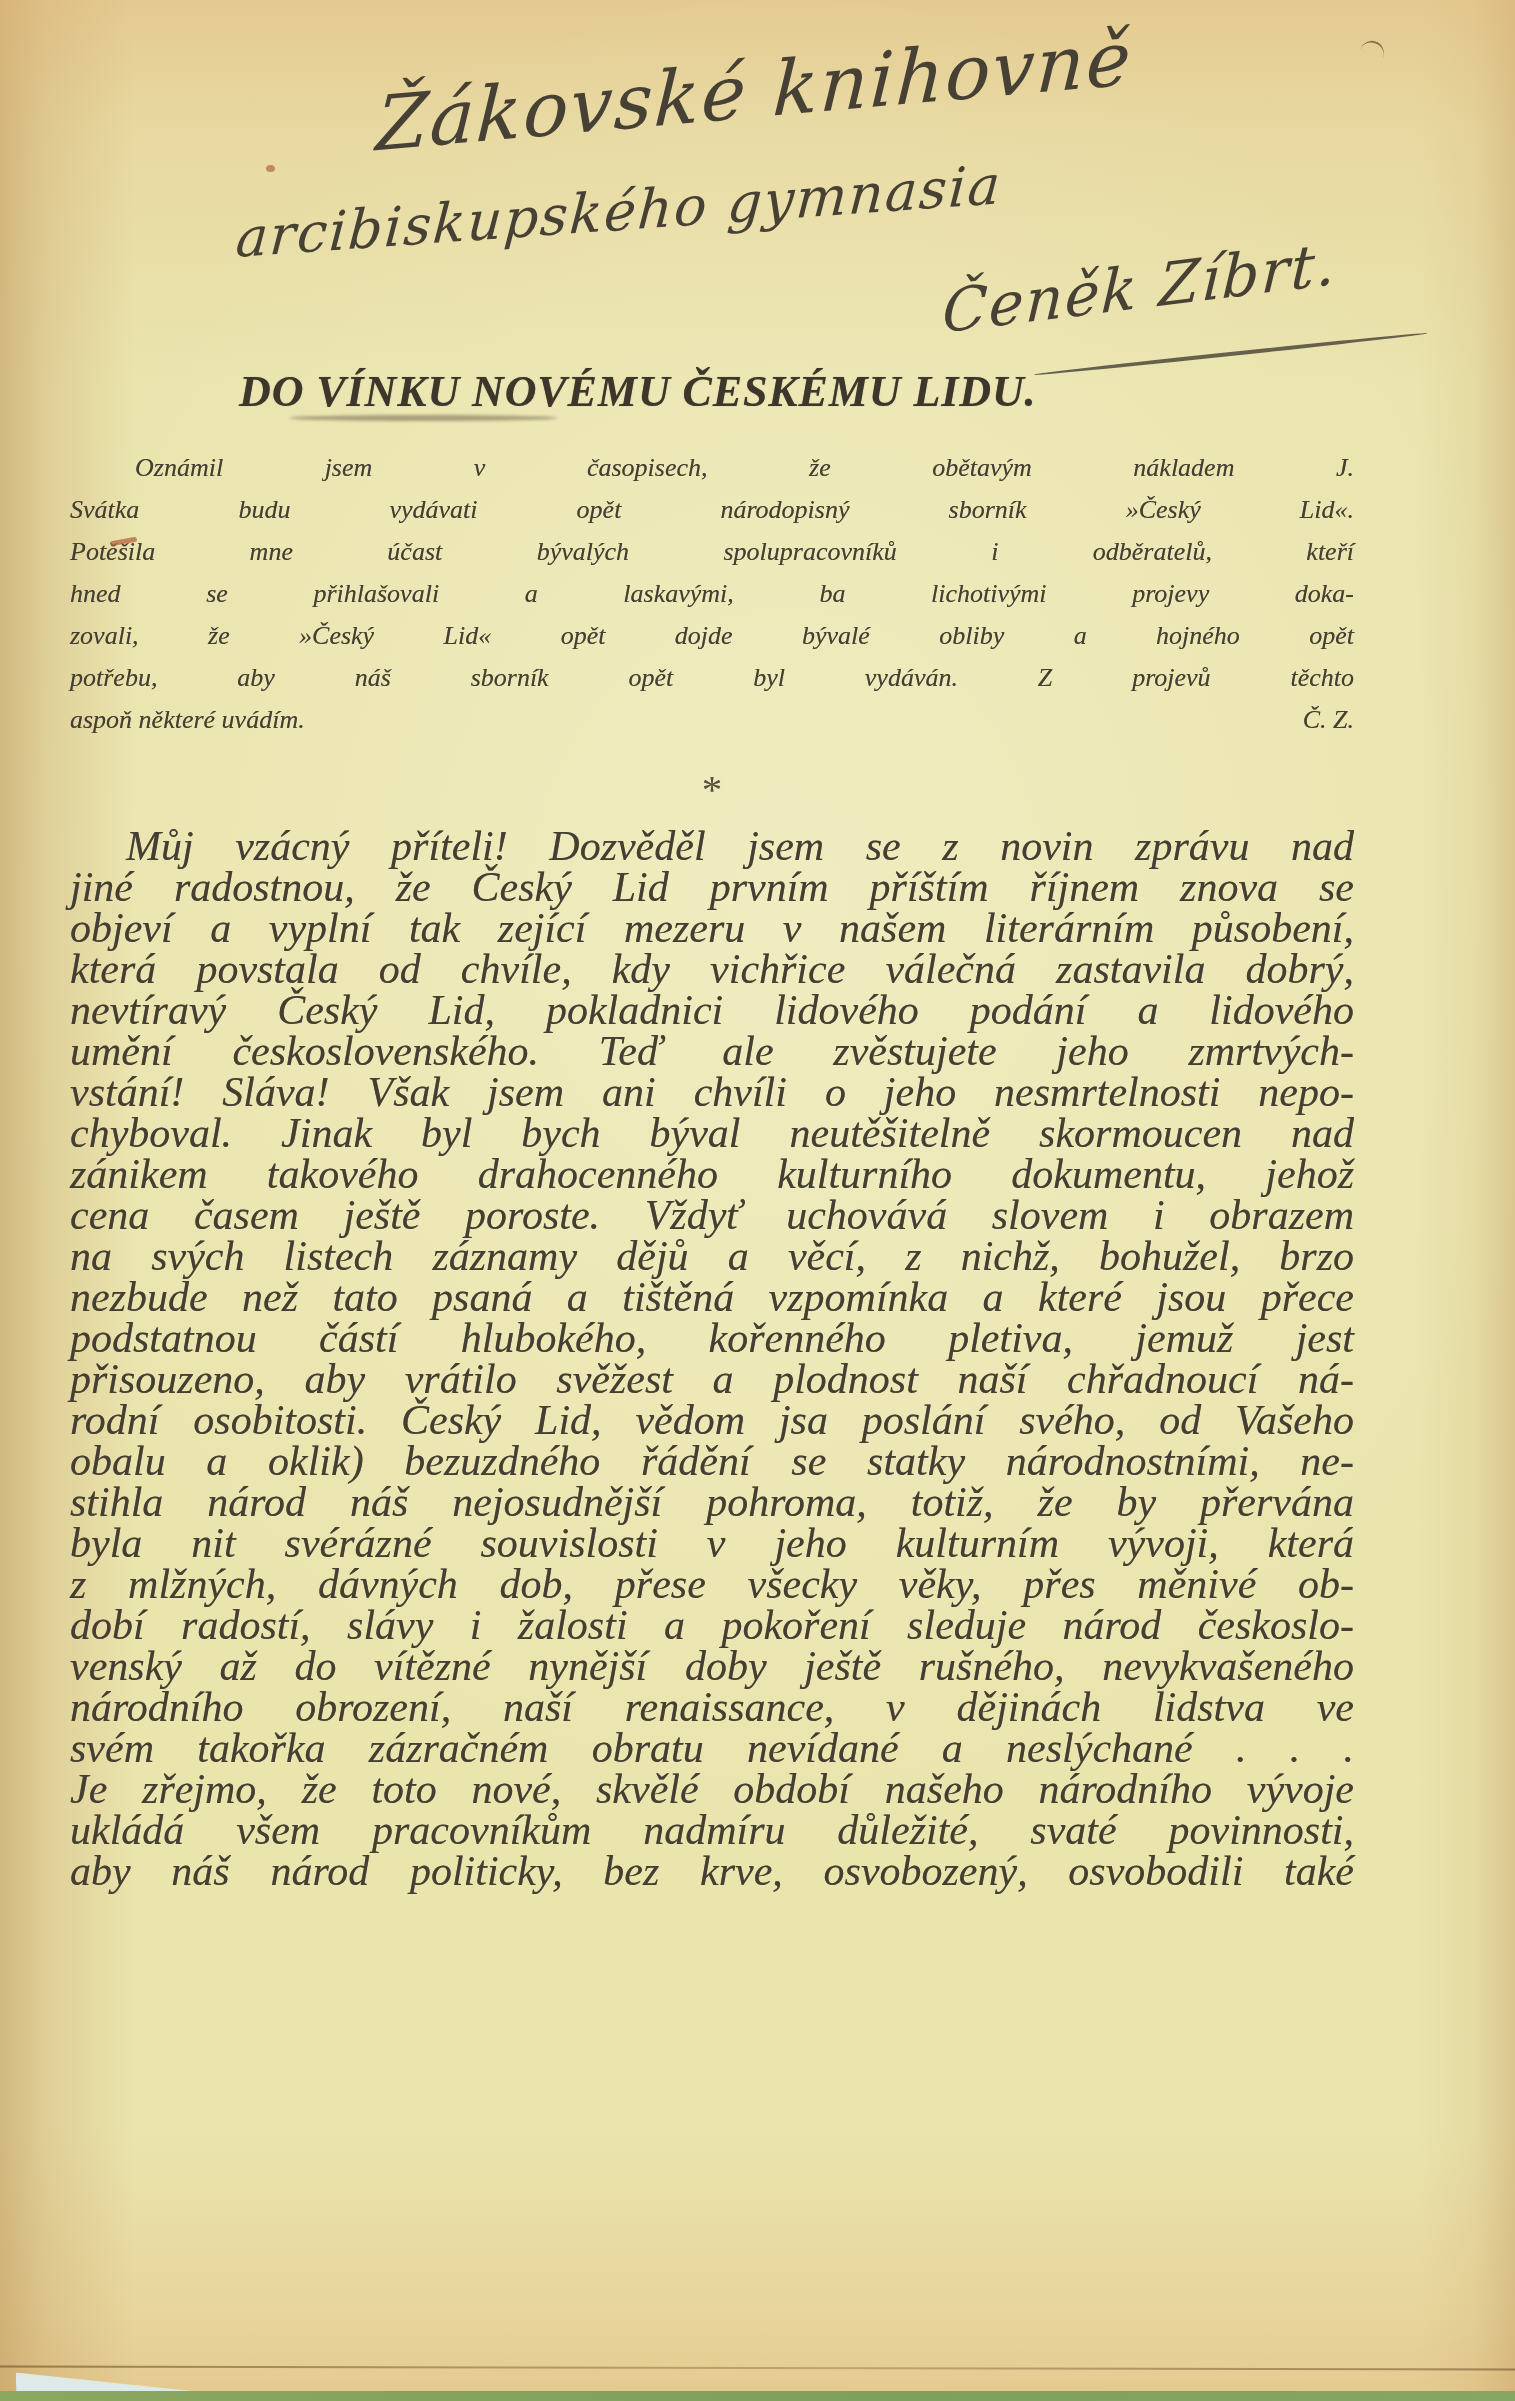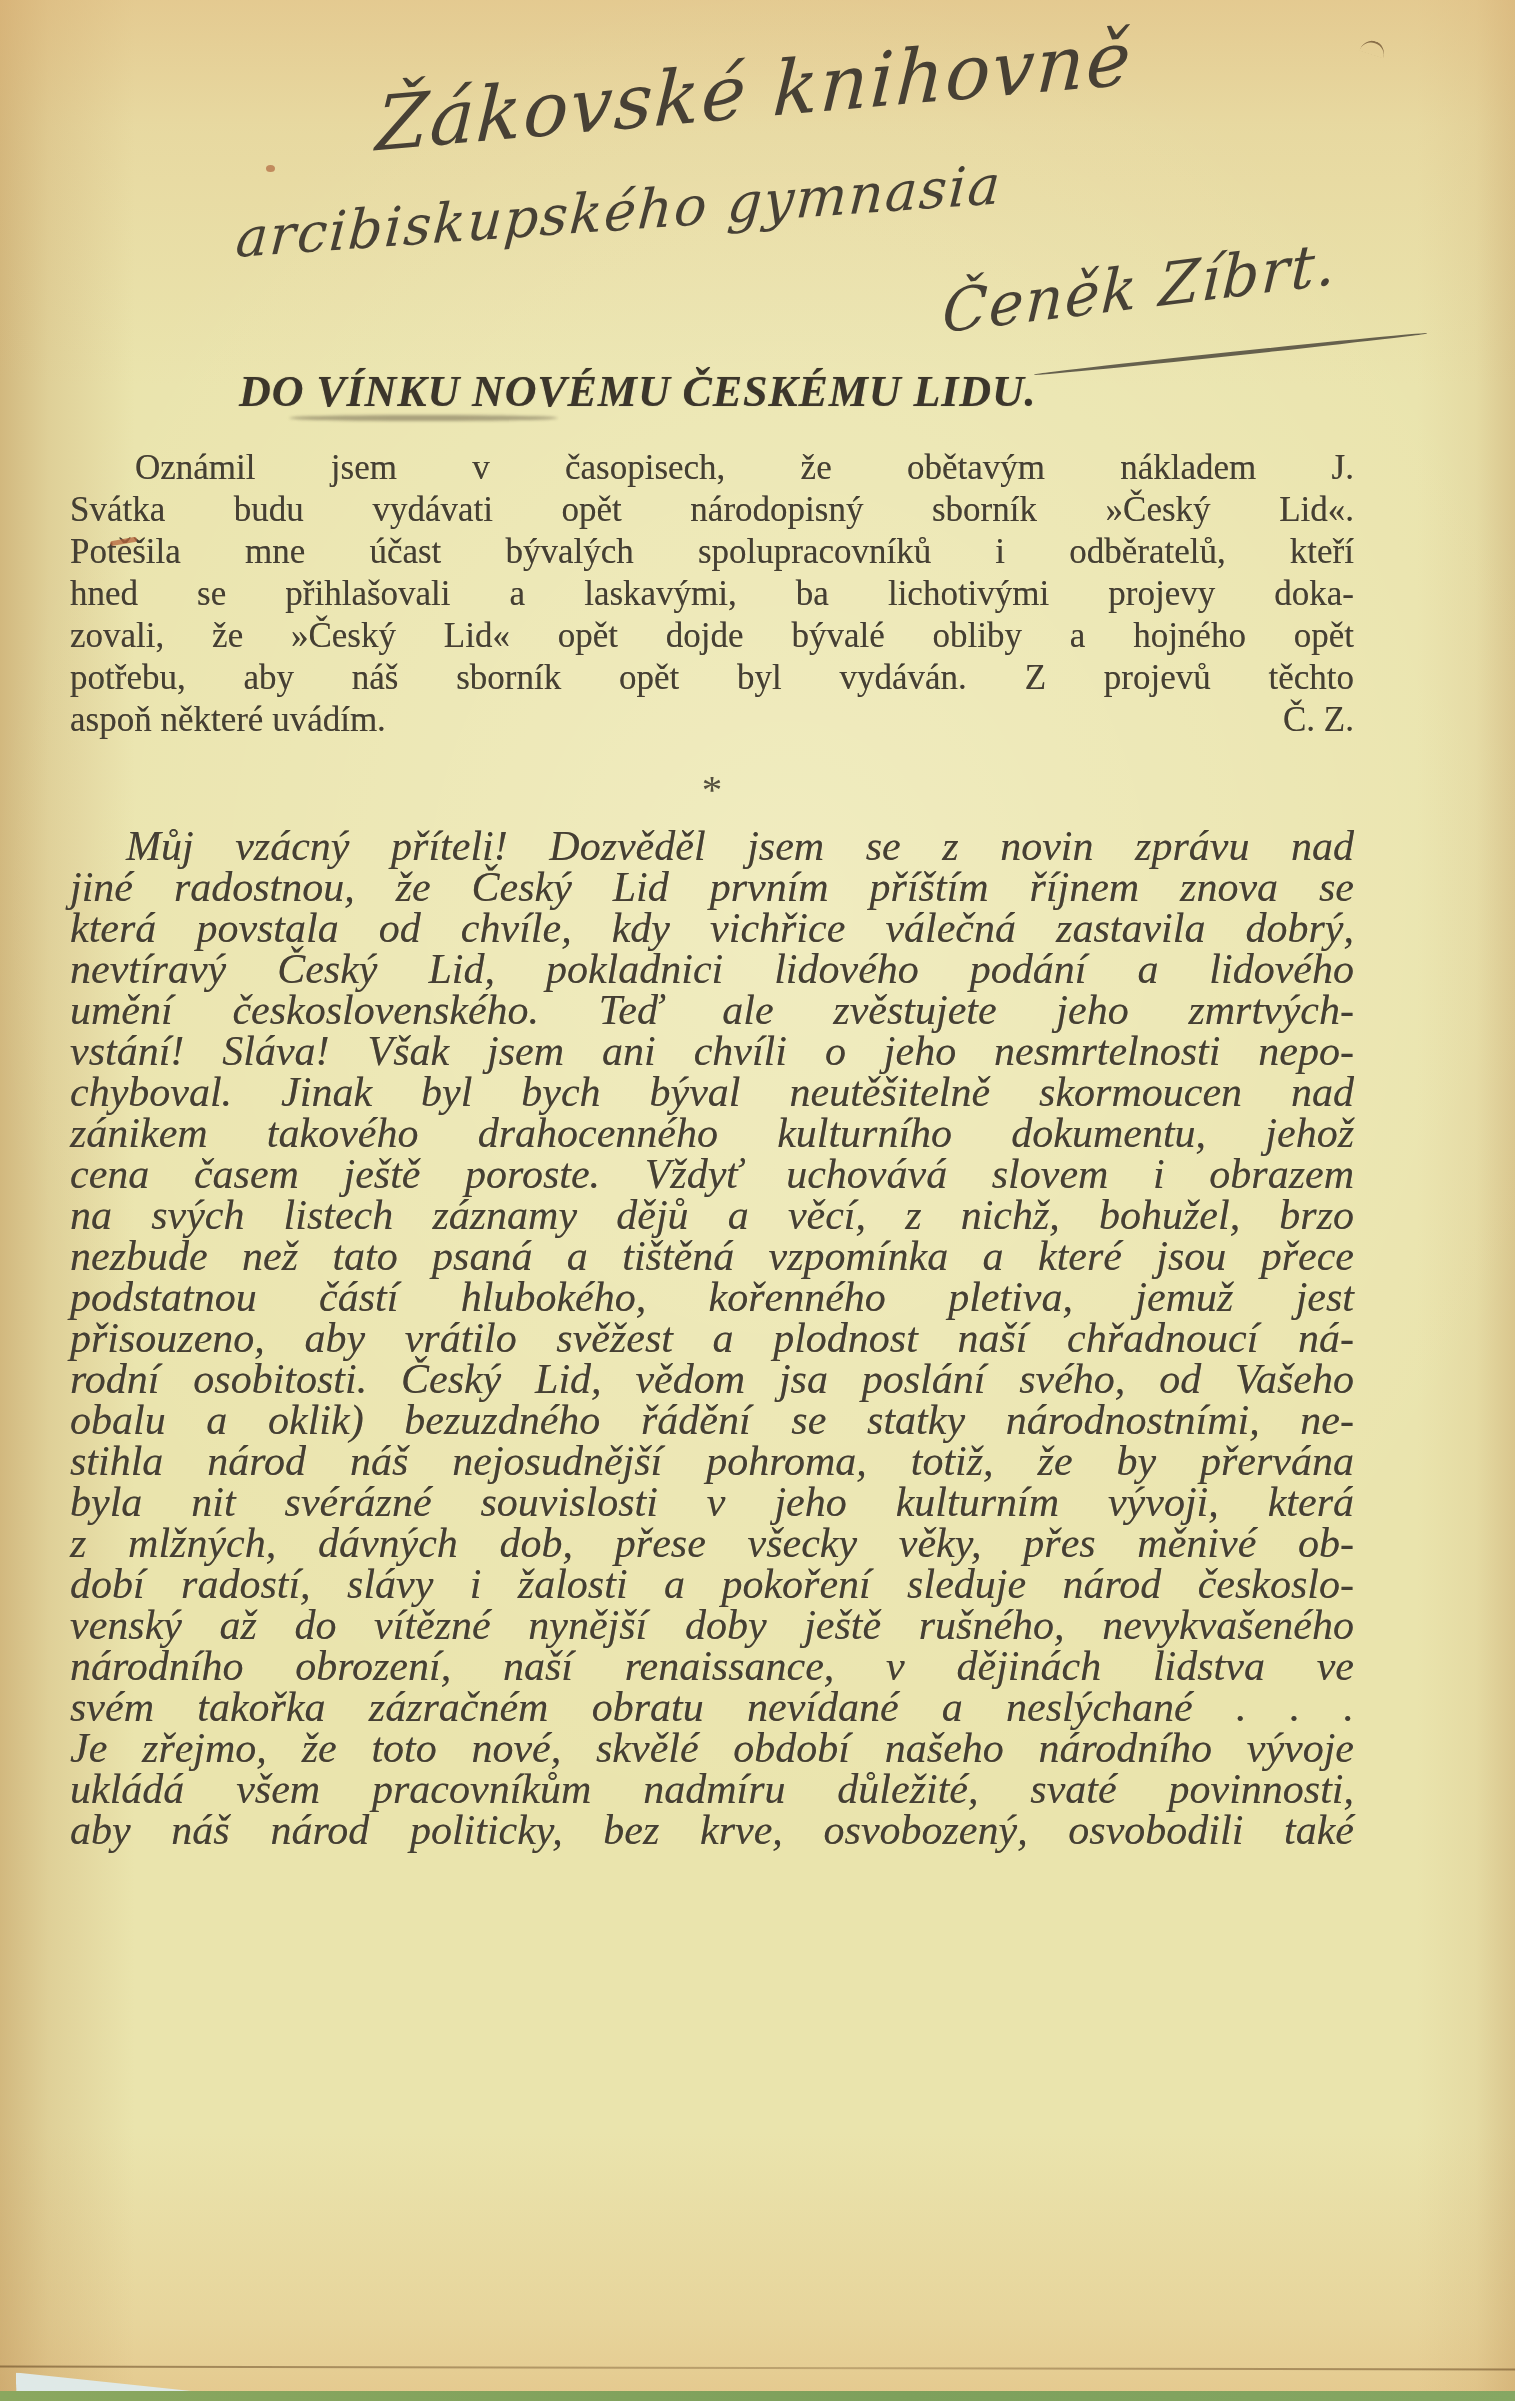--- a/index.html
+++ b/index.html
@@ -38,21 +38,21 @@
   
   .title{
     position:absolute;left:70px;top:366px;width:1284px;margin:0;
     padding-left:169px;box-sizing:border-box;
     font-size:44px;font-style:italic;font-weight:700;letter-spacing:0.9px;
     color:var(--title-ink);text-shadow:0 0 0.9px rgba(60,54,43,.5);
     white-space:nowrap;
   }
   .intro{
     position:absolute;left:70px;top:447px;width:1284px;
-    font-size:35px;line-height:42px;color:var(--ink);
+    font-size:26px;font-style:italic;line-height:42px;color:var(--ink);
     text-shadow:0 0 0.4px rgba(69,63,51,.55);
   }
   .letter{
     position:absolute;left:70px;top:826px;width:1284px;
     font-size:42px;font-style:italic;line-height:41px;color:var(--ink);
     text-shadow:0 0 0.4px rgba(69,63,51,.55);
   }
   .tline{text-align:justify;text-align-last:justify;}
   .intro .first{padding-left:65px;}
   .letter .first{padding-left:56px;}
@@ -122,20 +122,21 @@
       <span>Č. Z.</span>
     </div>
   </div>
 
   <div class="separator">*</div>
 
   <div class="letter">
     <div>
         <div class="tline first">Můj vzácný příteli! Dozvěděl jsem se z novin zprávu nad</div>
         <div class="tline">jiné radostnou, že Český Lid prvním příštím říjnem znova se</div>
+        <div class="tline">objeví a vyplní tak zející mezeru v našem literárním působení,</div>
         <div class="tline">která povstala od chvíle, kdy vichřice válečná zastavila dobrý,</div>
         <div class="tline">nevtíravý Český Lid, pokladnici lidového podání a lidového</div>
         <div class="tline">umění československého. Teď ale zvěstujete jeho zmrtvých-</div>
         <div class="tline">vstání! Sláva! Však jsem ani chvíli o jeho nesmrtelnosti nepo-</div>
         <div class="tline">chyboval. Jinak byl bych býval neutěšitelně skormoucen nad</div>
         <div class="tline">zánikem takového drahocenného kulturního dokumentu, jehož</div>
         <div class="tline">cena časem ještě poroste. Vždyť uchovává slovem i obrazem</div>
         <div class="tline">na svých listech záznamy dějů a věcí, z nichž, bohužel, brzo</div>
         <div class="tline">nezbude než tato psaná a tištěná vzpomínka a které jsou přece</div>
         <div class="tline">podstatnou částí hlubokého, kořenného pletiva, jemuž jest</div>

